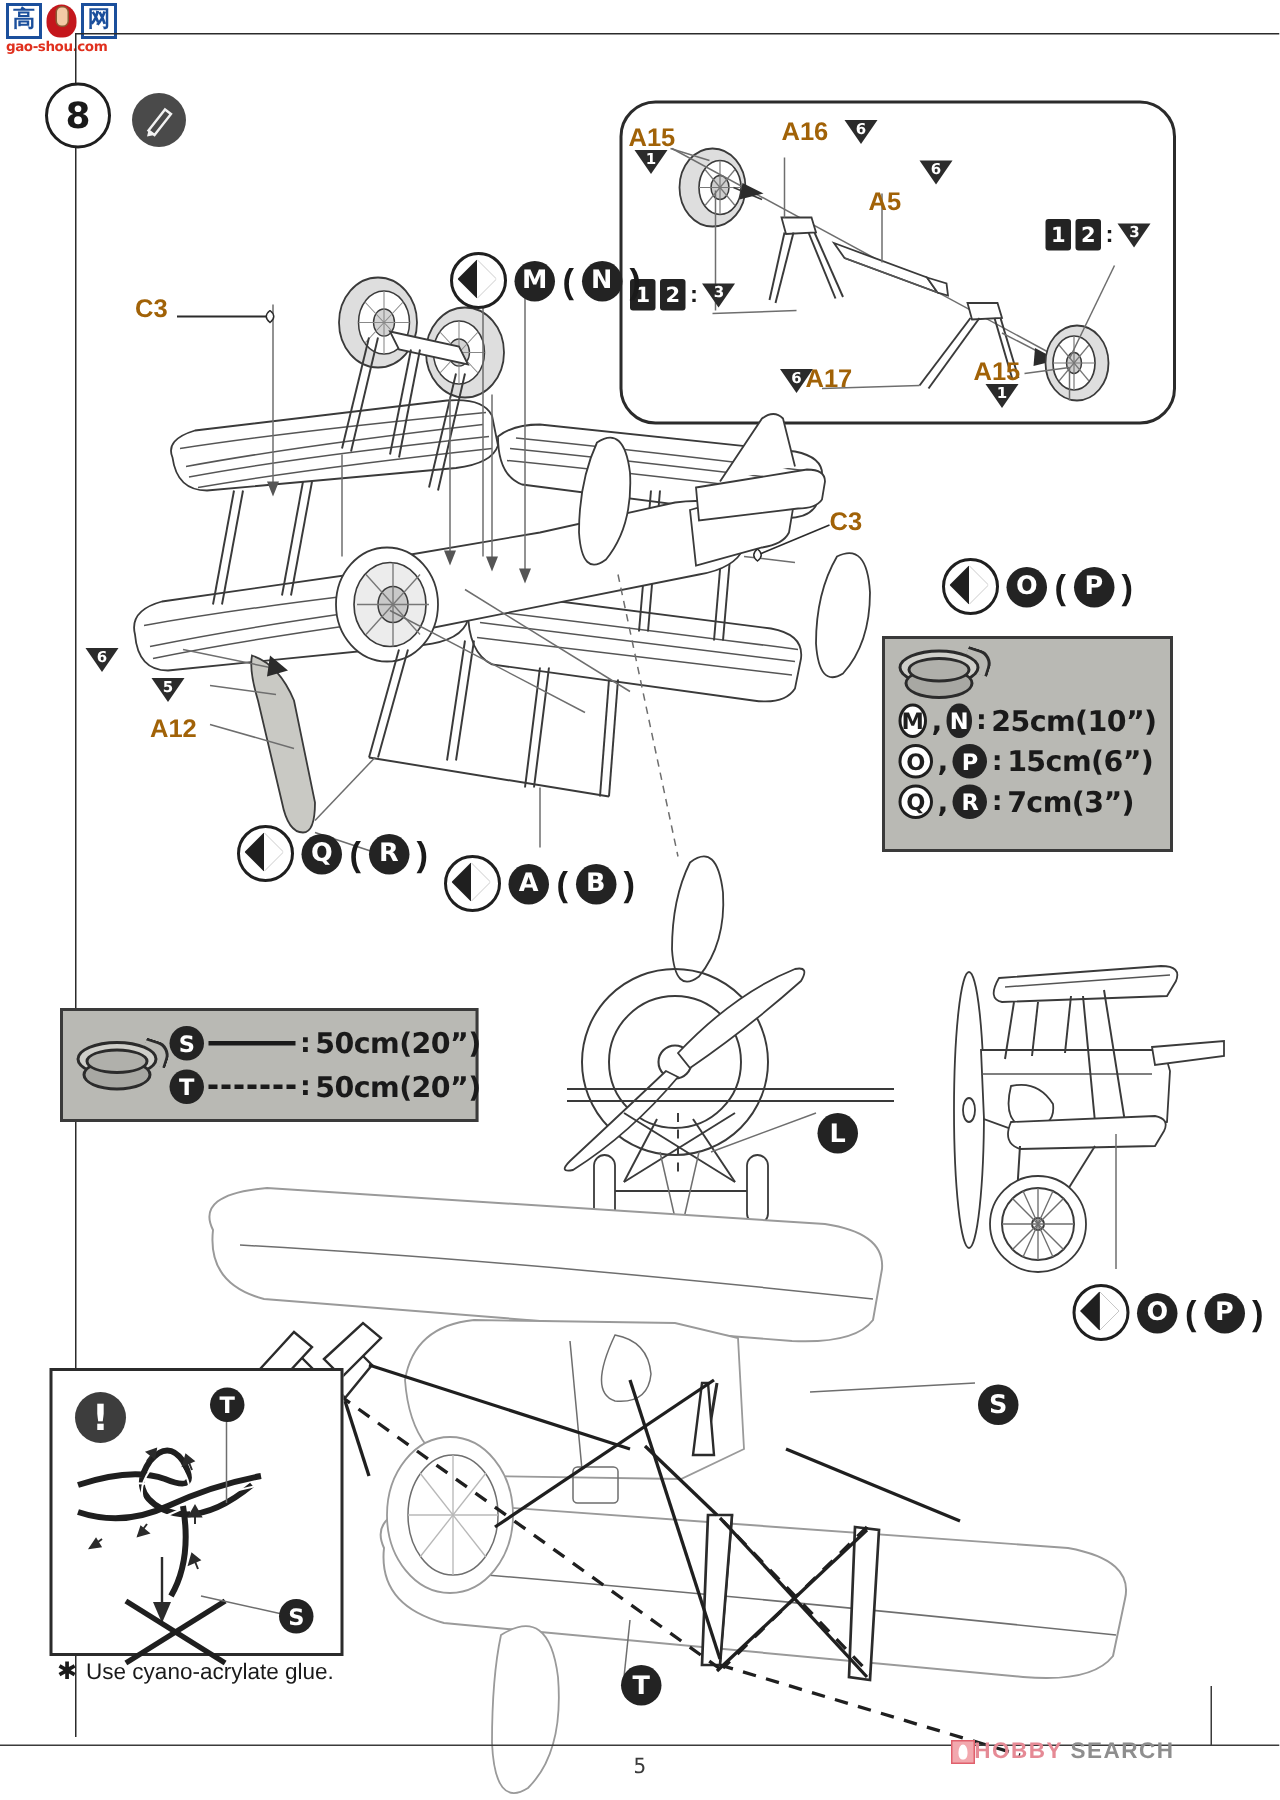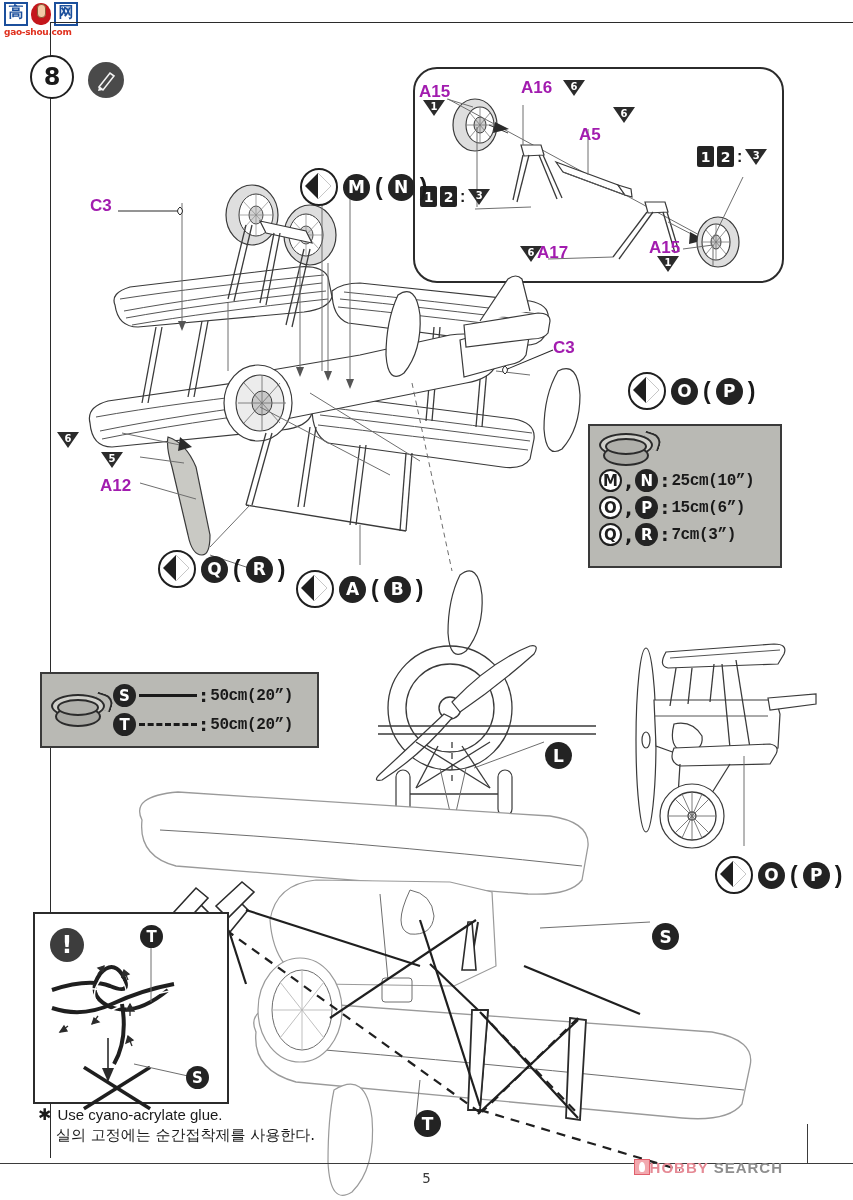--- a/index.html
+++ b/index.html
@@ -23,41 +23,41 @@
   .wm-url{color:#e0301e;font-size:9px;font-weight:bold;letter-spacing:-0.3px;
      font-family:"DejaVu Sans", sans-serif;margin-top:1px;}
 
   
   .frame-top{position:absolute;left:50px;top:22px;right:0;height:1px;background:#2b2b2b;}
   .frame-left{position:absolute;left:50px;top:22px;width:1px;bottom:42px;background:#2b2b2b;}
   .footer-rule{position:absolute;left:0;right:0;bottom:36px;height:1px;background:#3b3b3b;}
   .footer-rule-right{position:absolute;right:45px;bottom:36px;width:1px;height:40px;background:#3b3b3b;}
   .page-num{position:absolute;left:0;right:0;bottom:14px;text-align:center;
      font-size:14px;font-family:"DejaVu Sans Mono", monospace;color:#3a3a3a;}
-  .footer-logo{position:absolute;right:70px;bottom:24px;display:flex;align-items:flex-start;gap:0;}
+  .footer-logo{position:absolute;right:70px;bottom:24px;display:flex;align-items:flex-end;gap:0;}
   .fl-mark{width:14px;height:14px;background:#f2a8ae;border:1px solid #e0606c;position:relative;}
   .fl-mark::after{content:"";position:absolute;left:4px;top:2px;width:6px;height:10px;
      background:#ffffff;border-radius:50% 50% 40% 40%;}
   .fl-text{font-size:15px;letter-spacing:1px;color:#8e8e8e;font-weight:bold;}
   .fl-text .pink{color:#e58a95;}
 
   
   .step-circle{position:absolute;left:30px;top:55px;width:40px;height:40px;border-radius:50%;
      border:2.5px solid #1f1f1f;display:flex;align-items:center;justify-content:center;
      font-size:24px;font-weight:bold;background:#fff;font-family:"DejaVu Sans", sans-serif;}
   .tool-icon{position:absolute;left:88px;top:62px;width:36px;height:36px;border-radius:50%;
      background:#4a4a4a;display:flex;align-items:center;justify-content:center;}
   .tool-icon svg{display:block;}
 
   
   .detail-box{position:absolute;left:413px;top:67px;width:367px;height:212px;
      border:2.5px solid #2b2b2b;border-radius:24px;background:#fff;}
 
   
-  .lbl{position:absolute;font-size:17px;font-weight:600;color:#a21caf;
+  .lbl{position:absolute;font-size:17px;font-weight:600;color:#a16207;
      font-family:"Liberation Sans", sans-serif;white-space:nowrap;}
 
   
   .tri{position:absolute;width:0;height:0;border-left:11px solid transparent;
      border-right:11px solid transparent;border-top:16px solid #2b2b2b;}
   .tri span{position:absolute;left:-7px;top:-15px;width:14px;text-align:center;
      color:#fff;font-size:10px;font-weight:bold;font-family:"DejaVu Sans", sans-serif;}
 
   
   .sqnum{display:inline-flex;align-items:center;justify-content:center;
@@ -89,21 +89,21 @@
   .legend-inner{position:absolute;inset:0;padding:7px 9px;box-sizing:border-box;}
   .spool{width:52px;height:32px;position:relative;}
   .spool .e1{position:absolute;left:0;top:0;width:50px;height:20px;border:2px solid #2b2b2b;border-radius:50%;background:#cfcfca;}
   .spool .e2{position:absolute;left:6px;top:5px;width:38px;height:13px;border:2px solid #2b2b2b;border-radius:50%;background:#b0b0ab;}
   .spool .e3{position:absolute;left:4px;top:12px;width:42px;height:17px;border:2px solid #2b2b2b;border-radius:50%;background:#a8a8a3;}
   .spool .thread{position:absolute;left:44px;top:0px;width:16px;height:14px;
      border-top:2px solid #2b2b2b;border-right:2px solid #2b2b2b;border-radius:0 10px 0 0;transform:rotate(18deg);}
   .legend-row{display:flex;align-items:center;gap:3px;font-size:19px;font-weight:bold;
      font-family:"DejaVu Sans", sans-serif;color:#1a1a1a;white-space:nowrap;}
   .legend-row .sep{font-size:18px;}
-  .legend-val{font-size:16px;font-weight:bold;letter-spacing:-0.4px;font-family:Liberation Mono, monospace;}
+  .legend-val{font-size:19px;font-weight:bold;letter-spacing:-0.4px;}
   .dashline{display:inline-block;width:58px;border-top:3px dashed #1a1a1a;}
   .solidline{display:inline-block;width:58px;border-top:3px solid #1a1a1a;}
 
   
   .note-box{position:absolute;left:33px;top:912px;width:192px;height:188px;
      border:2px solid #2b2b2b;background:#fff;}
   .excl{width:34px;height:34px;border-radius:50%;background:#3d3d3d;color:#fff;
      display:flex;align-items:center;justify-content:center;font-size:24px;font-weight:bold;
      font-family:"DejaVu Sans", sans-serif;}
   .note-text{position:absolute;left:38px;top:1104px;width:350px;font-size:15px;line-height:21px;}
@@ -664,21 +664,20 @@
     <line x1="96" y1="104" x2="150" y2="116" class="thin"></line>
   </svg>
   <div class="circ fill" style="position:absolute;left:140px;top:925px;">T</div>
   <div class="circ fill" style="position:absolute;left:186px;top:1066px;">S</div>
 
   <div class="note-text">
     <div style="display:flex;gap:6px;">
       <span class="star">✱</span>
       <span>Use cyano-acrylate glue.</span>
     </div>
-    <div class="ko">실의 고정에는 순간접착제를 사용한다.</div>
   </div>
 
   <div class="footer-rule"></div>
   <div class="footer-rule-right"></div>
   <div class="page-num">5</div>
   <div class="footer-logo">
     <div class="fl-mark"></div>
     <div class="fl-text">
       <span class="pink">HOBBY</span>
       <span>SEARCH</span>

